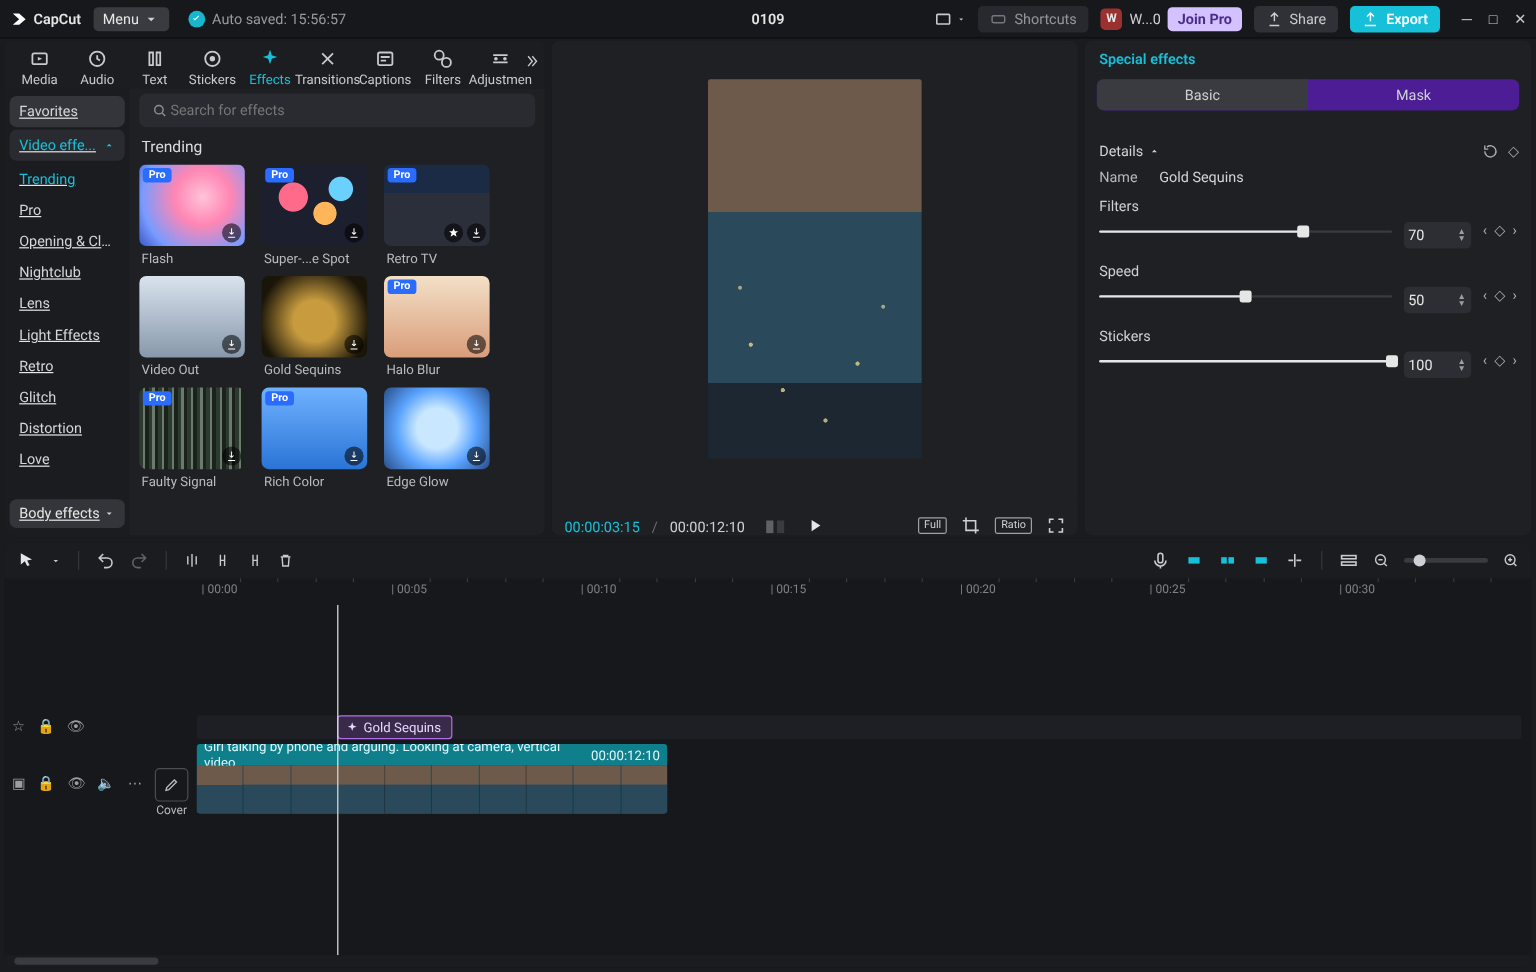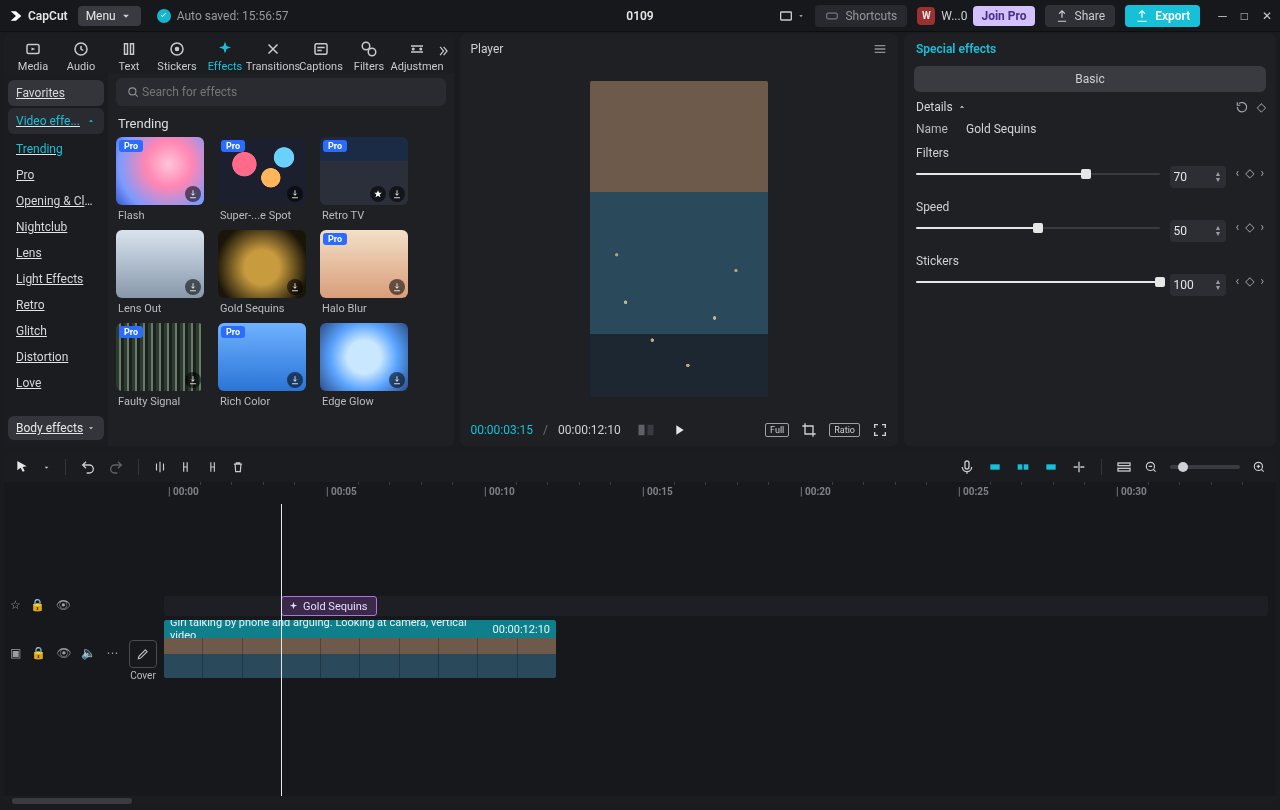--- a/index.html
+++ b/index.html
@@ -77,30 +77,30 @@
   .player-header .ham{margin-left:auto;color:#8e9095;}
   .stage{flex:1;display:flex;align-items:center;justify-content:center;background:#1f2024;}
   .video{width:178px;height:316px;background:linear-gradient(180deg,#6e5a4b 0 35%,#2a4a5c 35% 80%,#1d2731 80%);border-radius:2px;position:relative;overflow:hidden;}
   .sparkle{position:absolute;inset:0;background:
     radial-gradient(circle at 20% 70%,rgba(255,230,150,.7) 0 1.5px,transparent 2px),
     radial-gradient(circle at 35% 82%,rgba(255,230,150,.7) 0 1.5px,transparent 2px),
     radial-gradient(circle at 55% 90%,rgba(255,230,150,.7) 0 1.5px,transparent 2px),
     radial-gradient(circle at 70% 75%,rgba(255,230,150,.7) 0 1.5px,transparent 2px),
     radial-gradient(circle at 82% 60%,rgba(255,230,150,.6) 0 1.2px,transparent 2px),
     radial-gradient(circle at 15% 55%,rgba(255,230,150,.6) 0 1.2px,transparent 2px);}
-  .player-foot{height:32px;display:flex;align-items:center;padding:0 10px;gap:10px;color:#cfd0d5;}
+  .player-foot{height:32px;display:flex;align-items:flex-end;padding:0 10px;gap:10px;color:#cfd0d5;}
   .time-cur{color:var(--accent);}
   .pf-icons{margin-left:auto;display:flex;gap:12px;align-items:center;color:#cfd0d5;}
   .pf-box{border:1px solid #9ea0a5;border-radius:2px;font-size:9px;padding:1px 4px;}
   .play{position:absolute;left:50%;transform:translateX(-50%);}
   .player-foot{position:relative;}
 
   
   .rp-title{height:30px;display:flex;align-items:center;padding:0 12px;color:var(--accent);font-weight:600;}
-  .rp-tabs{display:flex;gap:0;margin:2px 10px 0 10px;background:#4c1d95;border-radius:6px;overflow:hidden;}
+  .rp-tabs{display:flex;gap:0;margin:2px 10px 19px 10px;background:#4c1d95;border-radius:6px;overflow:hidden;}
   .rp-tab{flex:1;text-align:center;padding:6px 0;color:#cfd0d5;cursor:pointer;}
   .rp-tab.active{background:#3a3b40;}
   .rp-section{padding:2px 12px;}
   .rp-row{display:flex;align-items:center;justify-content:space-between;padding:6px 0;color:#d3d4d8;}
   .rp-sub{color:#cfd0d5;font-size:12px;padding:4px 0;}
   .rp-icons{display:flex;gap:8px;color:#a8aab0;}
   .slider-row{display:flex;align-items:flex-start;gap:10px;margin:2px 0 8px 0;}
   .slider{flex:1;height:16px;position:relative;}
   .slider .rail{position:absolute;left:0;right:0;top:7px;height:2px;background:#3a3b40;border-radius:2px;}
   .slider .fill{position:absolute;left:0;top:7px;height:2px;background:#e6e6e6;border-radius:2px;}
@@ -110,21 +110,21 @@
   .kf-icons{display:flex;gap:6px;color:#a8aab0;align-items:center;}
 
   
   .tl{flex:1;background:#17181c;display:flex;flex-direction:column;margin:6px 4px 4px 4px;border-radius:6px;overflow:hidden;min-height:0;}
   .tl-tools{height:30px;background:#1b1c20;display:flex;align-items:center;padding:0 10px;gap:12px;color:#c9cace;}
   .tl-tools .sep{width:1px;height:16px;background:#34353a;margin:0 2px;}
   .tl-right{margin-left:auto;display:flex;align-items:center;gap:12px;}
   .tog{color:var(--accent);}
   .zoom-track{width:70px;height:4px;background:#3a3b40;border-radius:2px;position:relative;}
   .zoom-track::after{content:"";position:absolute;left:8px;top:-3px;width:10px;height:10px;border-radius:50%;background:#cfd0d5;}
-  .ruler{height:22px;position:relative;margin-left:160px;color:#7f8187;font-size:10px;font-weight:bold;}
+  .ruler{height:22px;position:relative;margin-left:160px;color:#7f8187;font-size:10px;}
   .ruler .lbl{position:absolute;top:4px;}
   .ruler .ticks{position:absolute;top:0;width:1px;height:3px;background:#3a3c41;}
   .tracks{flex:1;position:relative;overflow:hidden;}
   .playhead{position:absolute;top:0;bottom:0;left:277px;width:1px;background:#e6e6e6;z-index:5;}
   .playhead::before{content:"";position:absolute;top:-22px;left:-5px;width:11px;height:14px;background:#e6e6e6;border-radius:2px 2px 5px 5px;}
   .gutter{position:absolute;left:0;top:0;bottom:0;width:160px;}
   .g-row{position:absolute;left:6px;display:flex;align-items:center;gap:10px;color:#9b9da2;}
   .cover{position:absolute;left:122px;top:136px;width:34px;text-align:center;color:#b9bbc0;font-size:10px;}
   .cover .cb{width:28px;height:28px;border:1px solid #4a4c52;border-radius:4px;margin:0 auto 2px auto;display:flex;align-items:center;justify-content:center;}
   .empty-track{position:absolute;left:160px;right:8px;top:92px;height:20px;background:#1e1f24;border-radius:3px;}
@@ -357,21 +357,21 @@
               </div>
               <div class="fx-row">
                 <div class="fx-card">
                   <div class="thumb th-fade">
                     <span class="dl">
                       <svg width="10" height="10" viewBox="0 0 24 24">
                         <path fill="#fff" d="M12 3v12m0 0l-4-4m4 4l4-4M5 21h14" stroke="#fff" stroke-width="2"></path>
                       </svg>
                     </span>
                   </div>
-                  <div class="fx-label">Lens Out</div>
+                  <div class="fx-label">Video Out</div>
                 </div>
                 <div class="fx-card">
                   <div class="thumb th-gold">
                     <span class="dl">
                       <svg width="10" height="10" viewBox="0 0 24 24">
                         <path fill="#fff" d="M12 3v12m0 0l-4-4m4 4l4-4M5 21h14" stroke="#fff" stroke-width="2"></path>
                       </svg>
                     </span>
                   </div>
                   <div class="fx-label">Gold Sequins</div>
@@ -421,28 +421,20 @@
                   </div>
                   <div class="fx-label">Edge Glow</div>
                 </div>
               </div>
             </div>
         </div>
       </div>
     </div>
 
     <div class="panel player-panel">
-      <div class="player-header">
-        <span>Player</span>
-        <span class="ham">
-          <svg class="ic-lg" viewBox="0 0 24 24">
-              <path stroke="#8e9095" stroke-width="2" d="M4 7h16M4 12h16M4 17h16"></path>
-            </svg>
-        </span>
-      </div>
       <div class="stage">
         <div class="video">
             <div class="sparkle"></div>
           </div>
       </div>
       <div class="player-foot">
         <span class="time-cur">00:00:03:15</span>
         <span style="color:#6c6e73">/</span>
         <span style="color:#cfd0d5">00:00:12:10</span>
         <span style="color:#5f6166;margin-left:6px;">
@@ -470,20 +462,21 @@
               </svg>
             </span>
         </div>
       </div>
     </div>
 
     <div class="panel right-panel">
       <div class="rp-title">Special effects</div>
       <div class="rp-tabs">
         <div class="rp-tab active">Basic</div>
+        <div class="rp-tab">Mask</div>
       </div>
       <div class="rp-section">
         <div class="rp-row">
           <span style="display:flex;align-items:center;gap:4px;">
             <span>Details</span>
             <svg width="10" height="10" viewBox="0 0 24 24">
                 <path fill="#cfd0d5" d="M7 14l5-5 5 5z"></path>
               </svg>
           </span>
           <span class="rp-icons">

